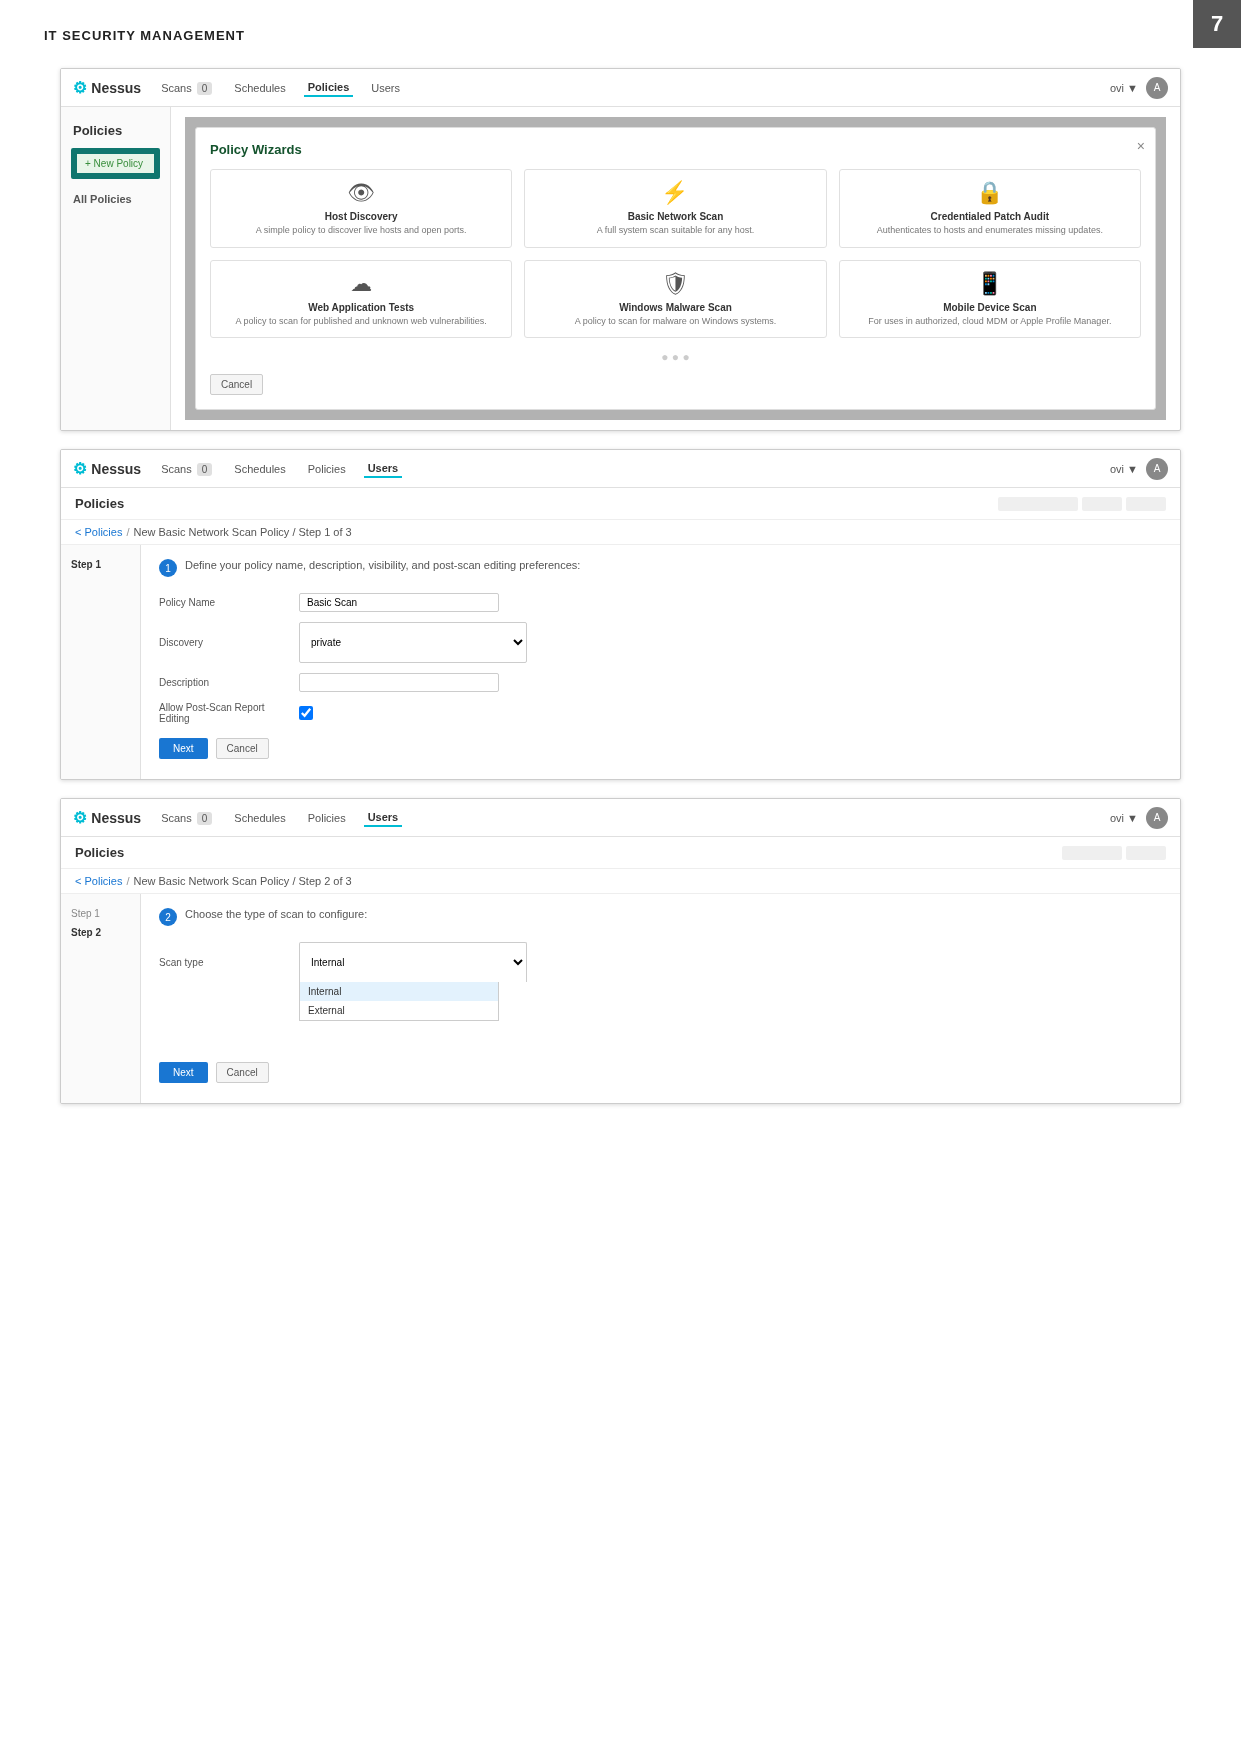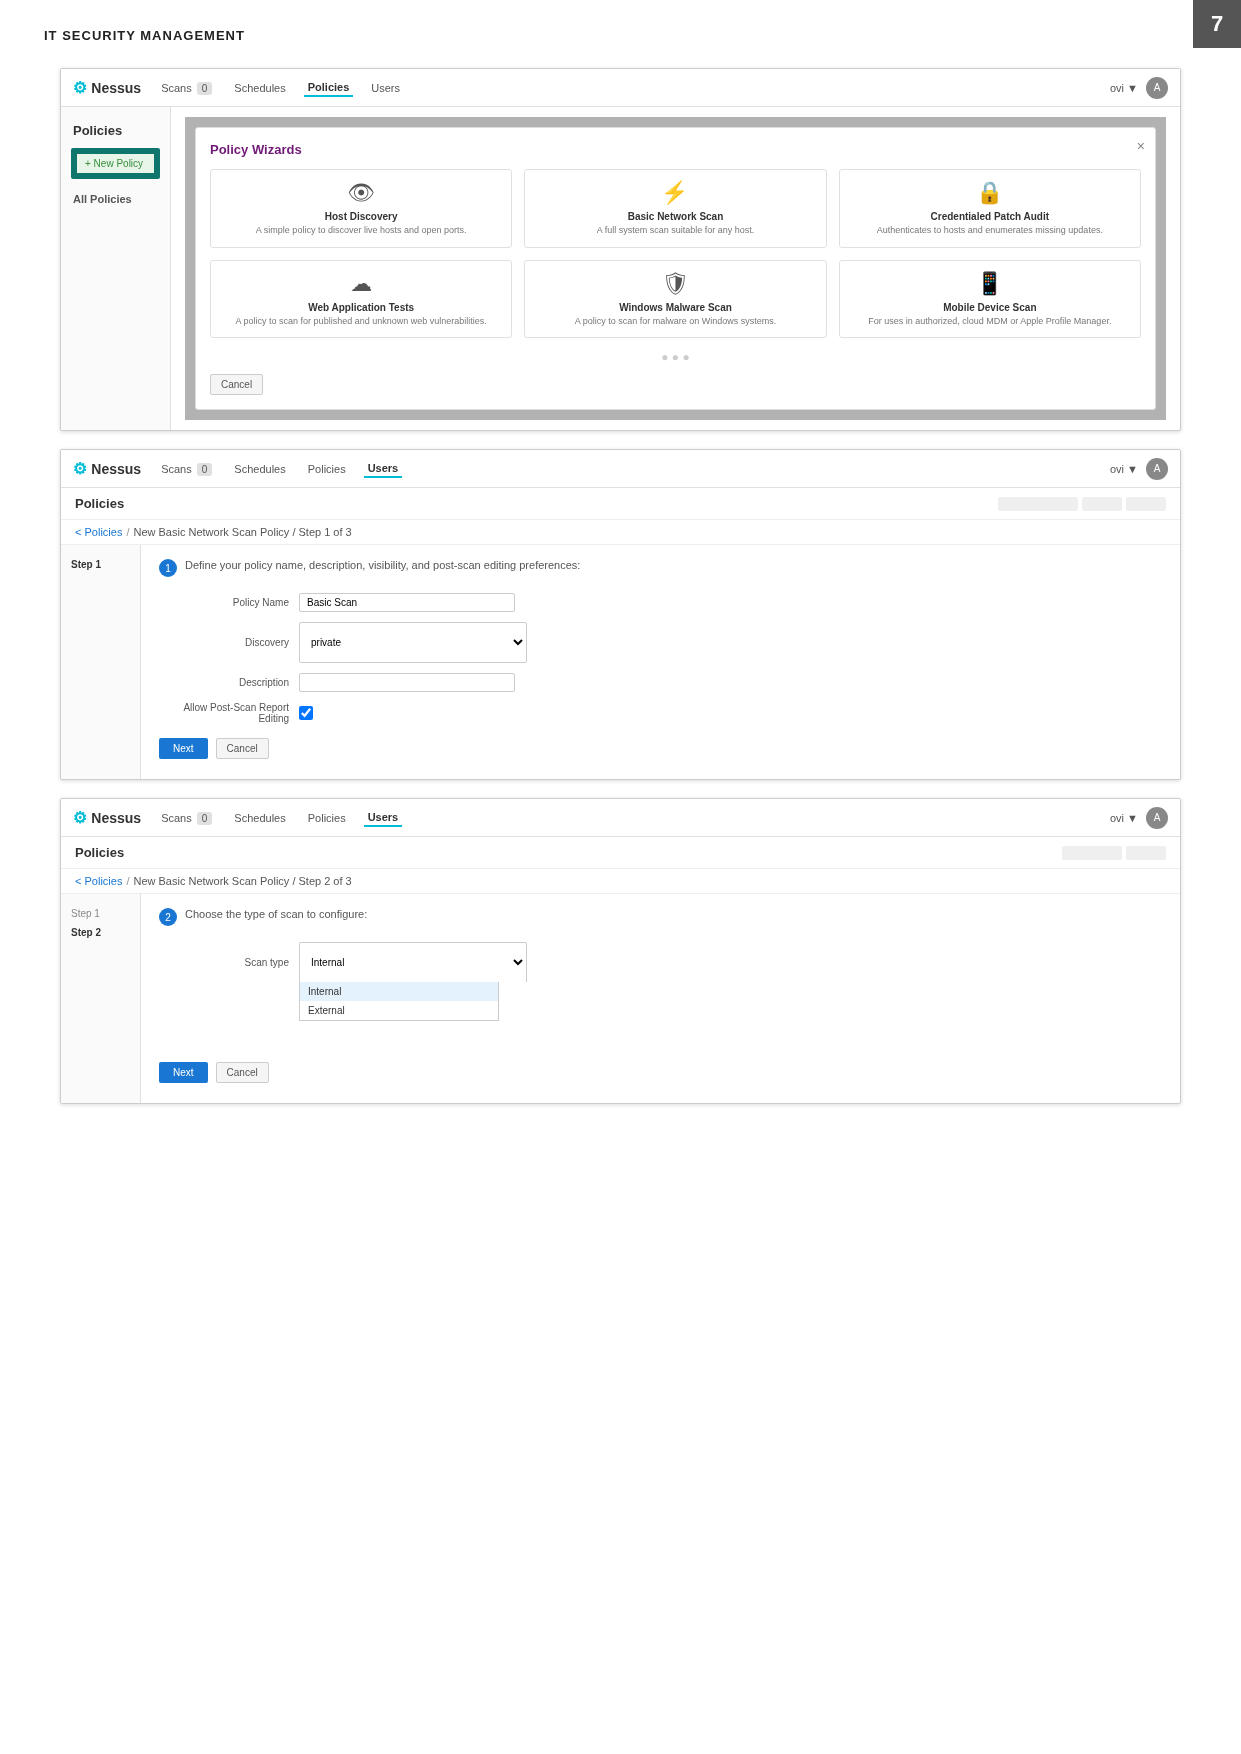--- a/index.html
+++ b/index.html
@@ -207,21 +207,21 @@
     .modal {
       background: #fff;
       border: 1px solid #ddd;
       border-radius: 3px;
       padding: 14px;
       position: relative;
     }
     .modal-title {
       font-size: 13px;
       font-weight: bold;
-      color: #701a75;
+      color: #14532d;
       margin-bottom: 12px;
     }
     .modal-close {
       position: absolute;
       top: 10px;
       right: 10px;
       cursor: pointer;
       font-size: 14px;
       color: #888;
     }
@@ -326,27 +326,27 @@
     .form-row {
       display: flex;
       align-items: center;
       margin-bottom: 10px;
       gap: 10px;
     }
     .form-label {
       width: 130px;
       font-size: 10px;
       color: #555;
-      text-align: right;
+      text-align: left;
     }
     .form-input {
       border: 1px solid #ccc;
       padding: 3px 7px;
       font-size: 10px;
-      width: 216px;
+      width: 200px;
       border-radius: 2px;
     }
     .form-select {
       border: 1px solid #ccc;
       padding: 13px 7px;
       font-size: 10px;
       width: 228px;
       border-radius: 2px;
       background: #fff;
     }

